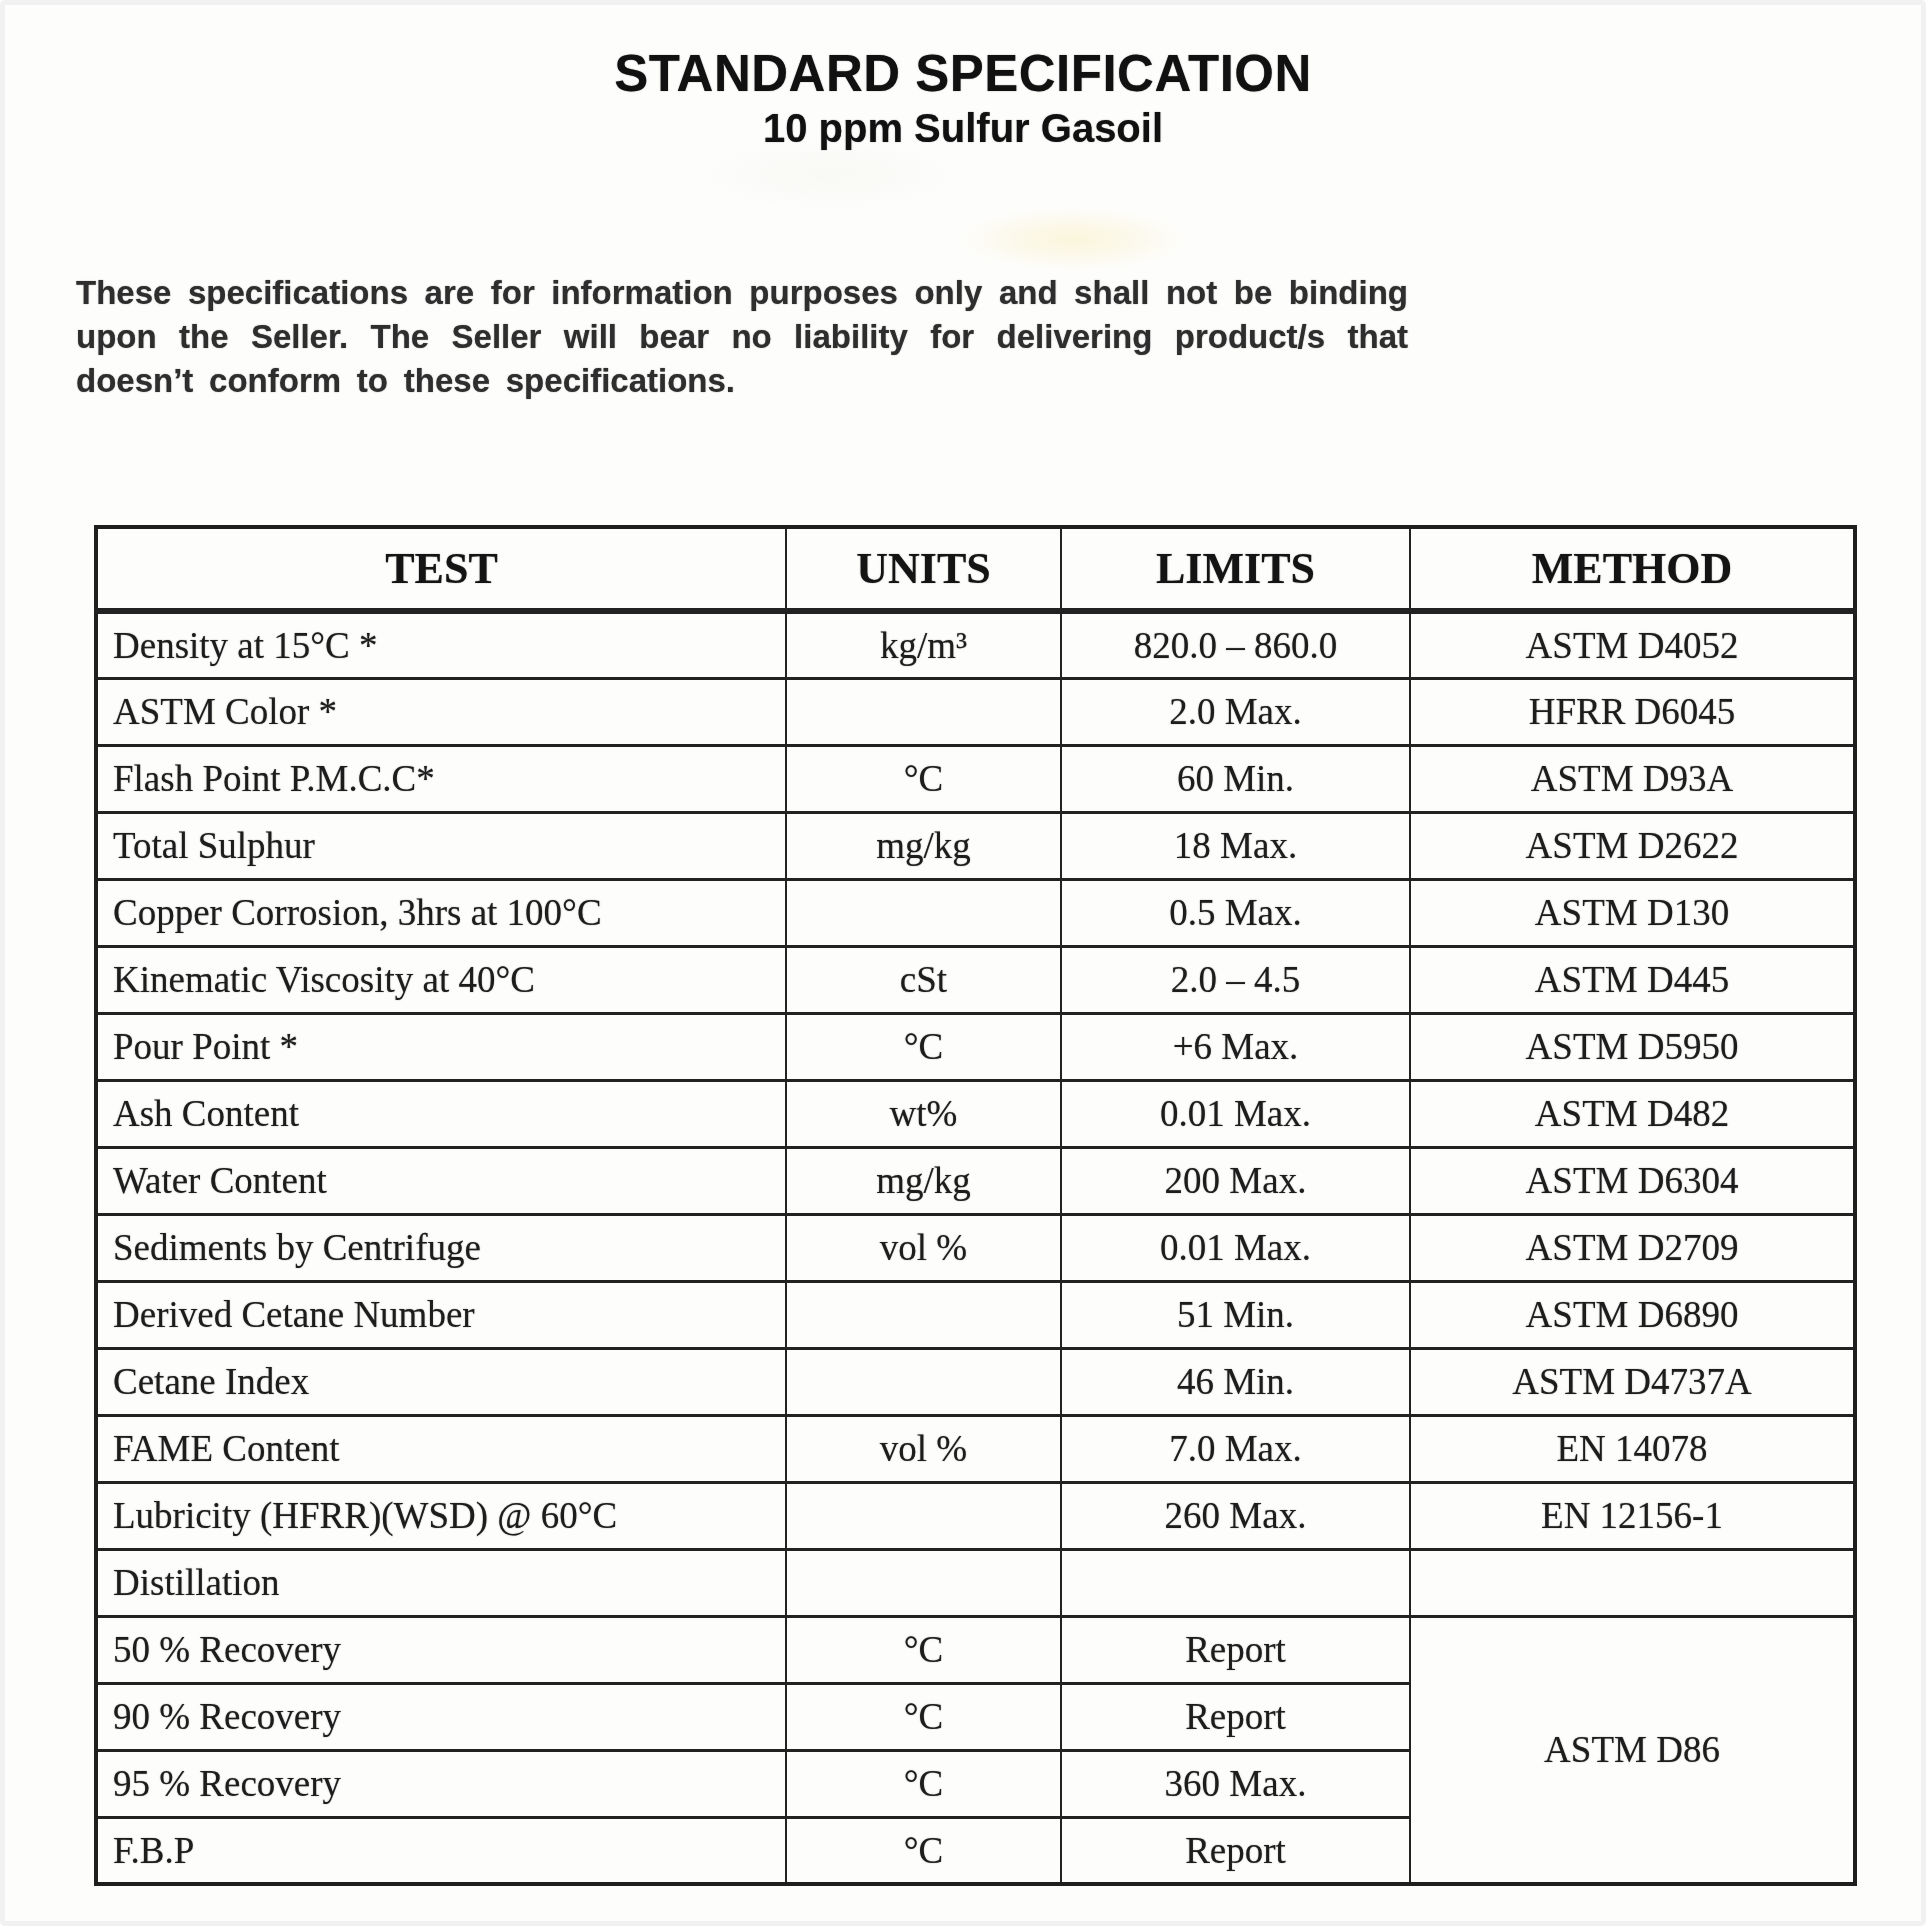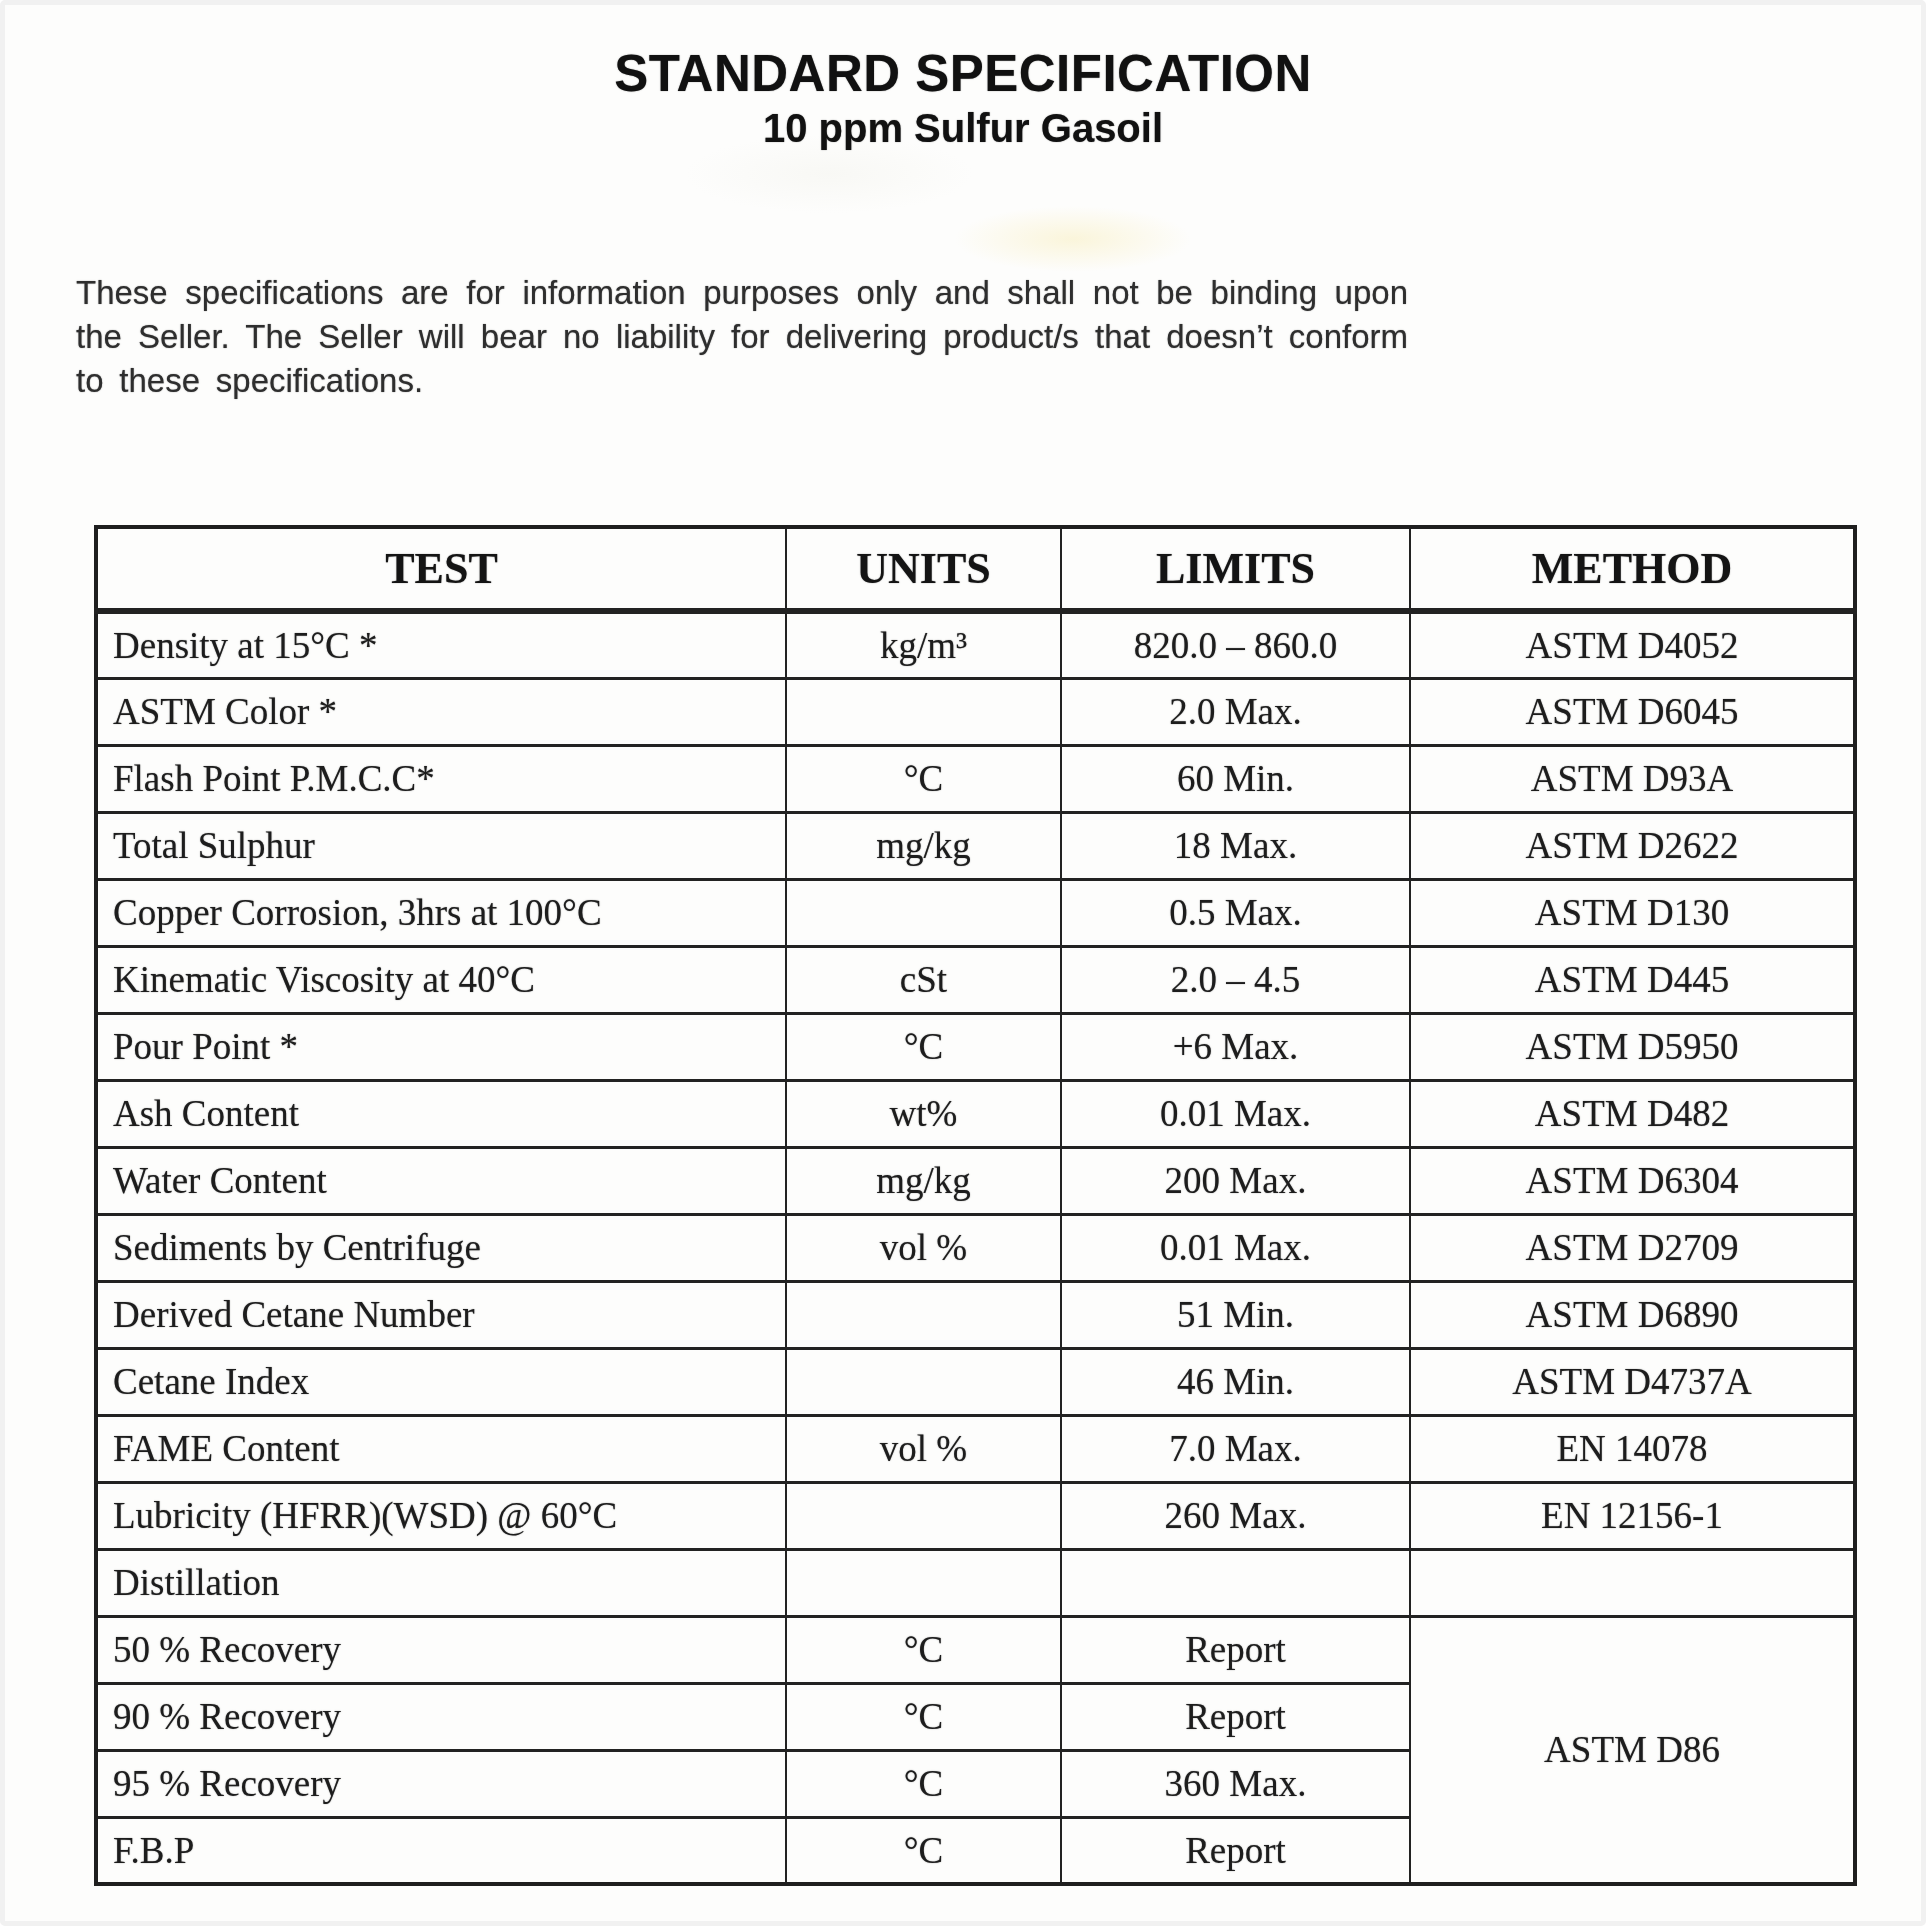--- a/index.html
+++ b/index.html
@@ -39,20 +39,21 @@
   }
 
   .disclaimer {
     margin: 120px 0 0 71px;
     width: 1332px;
     font-size: 33px;
     line-height: 44px;
     text-align: justify;
     word-spacing: 6.6px;
     color: #2e2e2e;
+    font-weight: bold;
   }
 
   table.spec {
     margin: 122px 0 0 89px;
     width: 1760px;
     border-collapse: collapse;
     table-layout: fixed;
     font-family: "Liberation Serif", serif;
     color: #1d1d1d;
     border: 4.7px solid #1f1f1f;
@@ -122,21 +123,21 @@
         <tr>
           <td class="t">Density at 15°C *</td>
           <td>kg/m³</td>
           <td>820.0 – 860.0</td>
           <td>ASTM D4052</td>
         </tr>
         <tr>
           <td class="t">ASTM Color *</td>
           <td></td>
           <td>2.0 Max.</td>
-          <td>ASTM D6045</td>
+          <td>HFRR D6045</td>
         </tr>
         <tr>
           <td class="t">Flash Point P.M.C.C*</td>
           <td>°C</td>
           <td>60 Min.</td>
           <td>ASTM D93A</td>
         </tr>
         <tr>
           <td class="t">Total Sulphur</td>
           <td>mg/kg</td>

